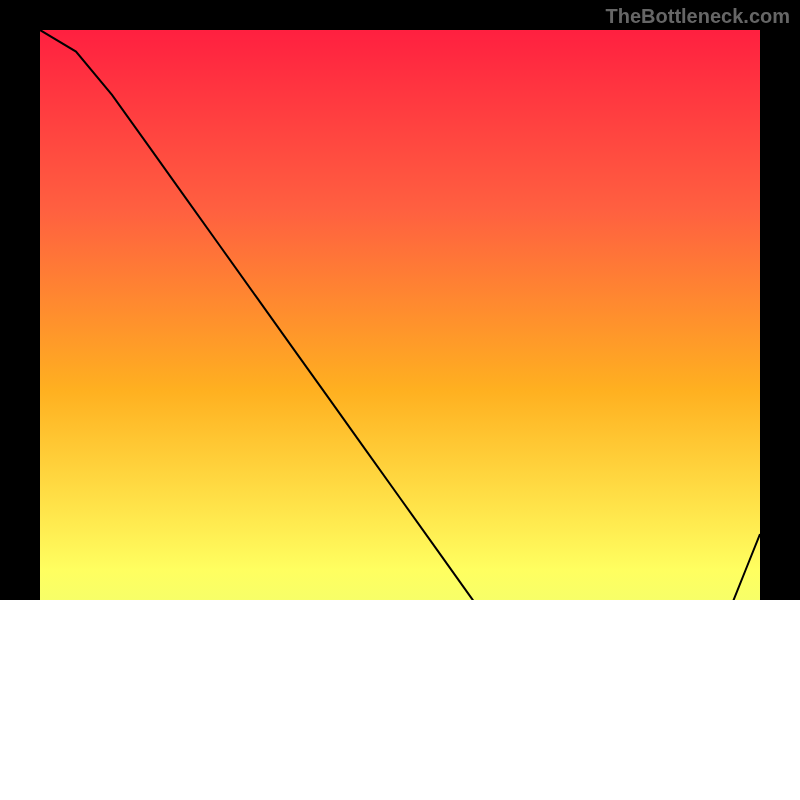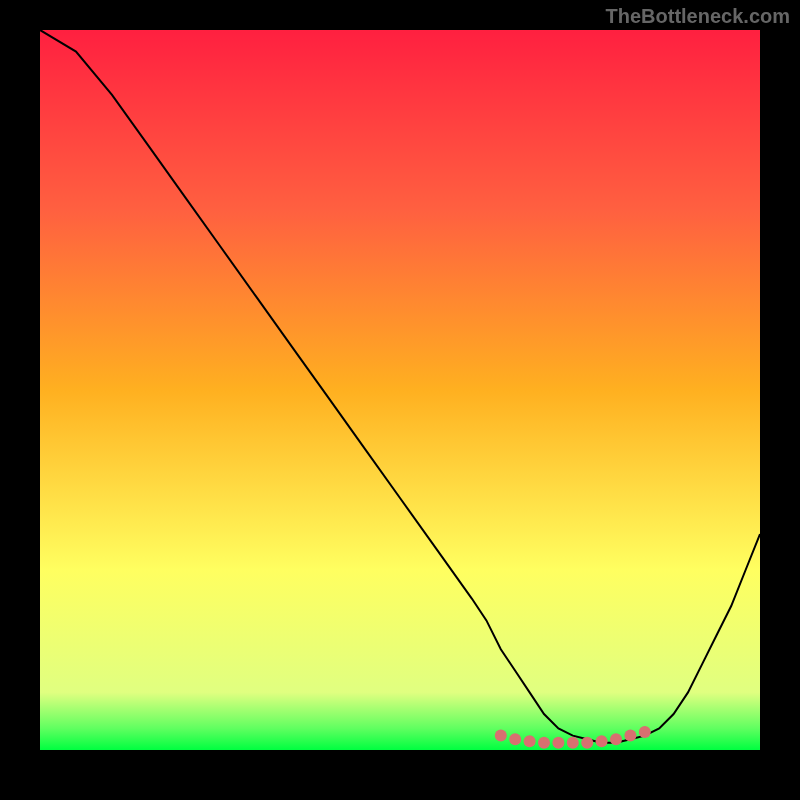--- a/index.html
+++ b/index.html
@@ -2,21 +2,21 @@
 <html><head>
   <meta charset="utf-8">
   <style>
     body {
       margin: 0;
       padding: 0;
       font-family: Arial, sans-serif;
     }
     .container {
       width: 800px;
-      height: 800px;
+      height: 600px;
       position: relative;
       background: #000;
     }
     .watermark {
       position: absolute;
       top: 5px;
       right: 10px;
       color: #666;
       font-size: 20px;
       font-weight: bold;

